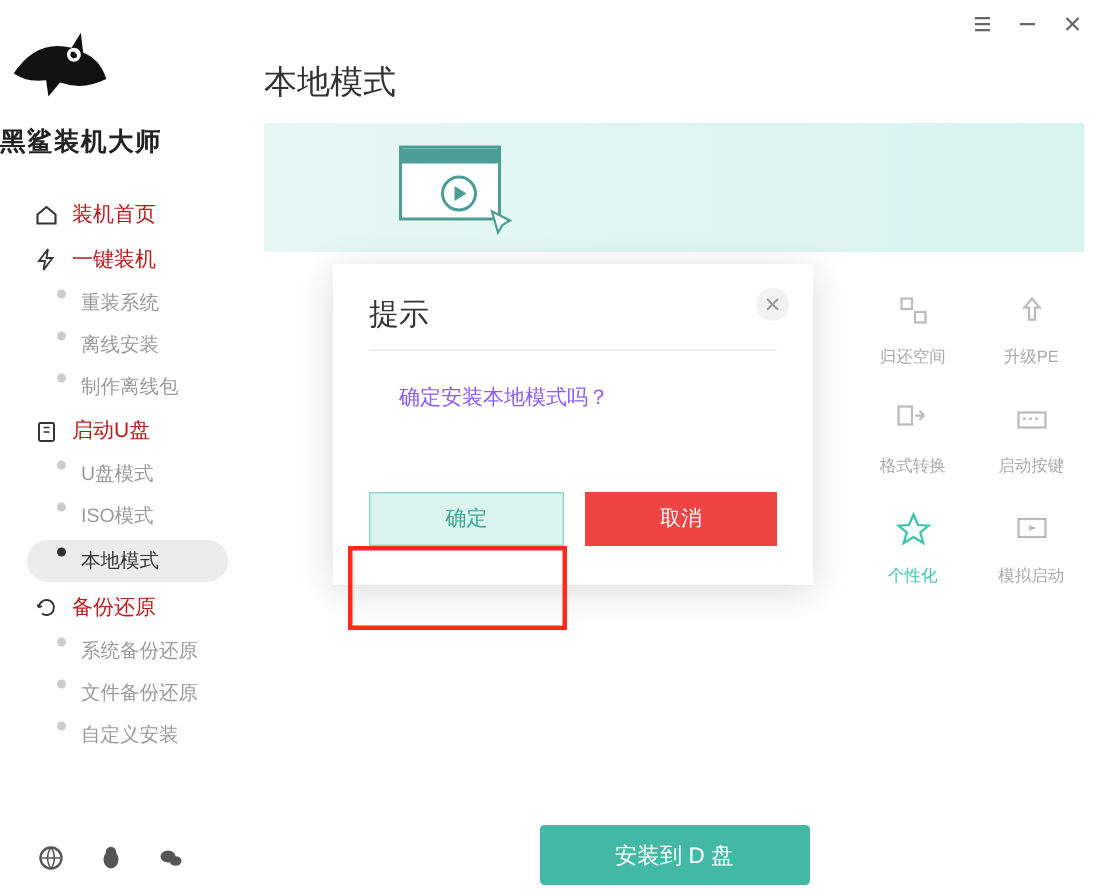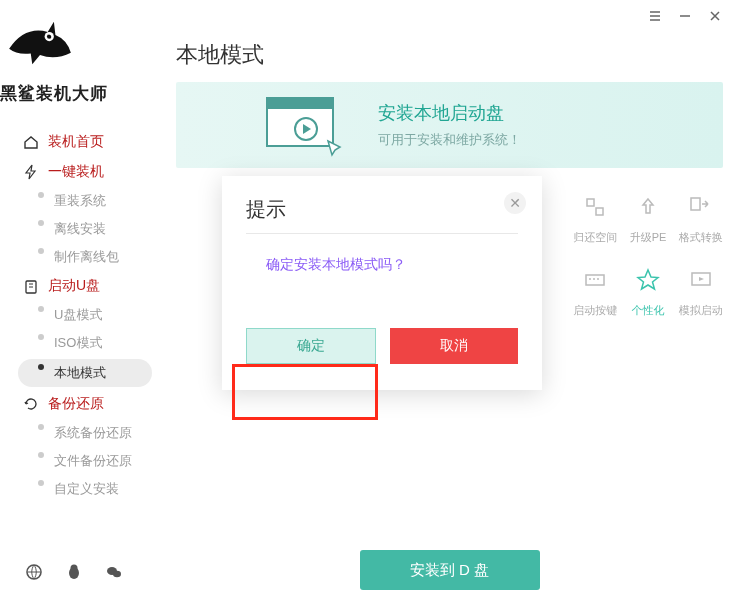--- a/index.html
+++ b/index.html
@@ -30,21 +30,21 @@
 .banner { background: linear-gradient(90deg, #e6f7f4 0%, #d9f3ef 100%); border-radius: 2px; height: 86px; display: flex; align-items: center; padding: 0 24px; position: relative; overflow: hidden; }
 .banner-illus { width: 90px; height: 60px; position: relative; margin-right: 28px; margin-left: 60px; }
 .win-rect { position: absolute; left: 6px; top: 2px; width: 68px; height: 50px; border: 2px solid #4b9e96; background: #fff; }
 .win-top { position: absolute; top: 0; left: 0; right: 0; height: 10px; background: #4b9e96; }
 .play { position: absolute; left: 26px; top: 18px; width: 24px; height: 24px; border: 2px solid #4b9e96; border-radius: 50%; display: flex; align-items: center; justify-content: center; }
 .play::after { content: ''; border-left: 8px solid #4b9e96; border-top: 5px solid transparent; border-bottom: 5px solid transparent; margin-left: 2px; }
 .cursor-arrow { position: absolute; right: 4px; bottom: -6px; }
 .banner-title { font-size: 18px; color: #21a693; font-weight: 500; }
 .banner-sub { font-size: 13px; color: #7da8a3; margin-top: 6px; }
 
-.tools { position: absolute; right: 0; top: 150px; width: 150px; display: grid; grid-template-columns: 1fr 1fr 1fr; gap: 18px 8px; }
+.tools { position: absolute; right: 0; top: 150px; width: 150px; display: grid; grid-template-columns: 1fr 1fr; gap: 18px 8px; }
 .tool { display: flex; flex-direction: column; align-items: center; cursor: pointer; }
 .tool-ico { width: 34px; height: 34px; border: 1px solid transparent; display: flex; align-items: center; justify-content: center; color: #bbb; }
 .tool-label { font-size: 11px; color: #aaa; margin-top: 6px; }
 .tool.active .tool-ico { color: #3bc4ad; }
 .tool.active .tool-label { color: #3bc4ad; }
 
 .install-btn { position: absolute; left: 50%; transform: translateX(-50%); bottom: 6px; width: 180px; height: 40px; background: #43b9a5; color: #fff; border: none; border-radius: 3px; font-size: 15px; cursor: pointer; font-family: inherit; }
 
 .overlay { position: absolute; inset: 0; background: rgba(255,255,255,0); pointer-events: none; }
 .dialog { position: absolute; left: 222px; top: 176px; width: 320px; background: #fff; box-shadow: 0 4px 24px rgba(0,0,0,0.15); padding: 20px 24px 26px 24px; pointer-events: auto; }
@@ -186,24 +186,20 @@
   <div class="banner">
     <div class="banner-illus">
       <div class="win-rect">
           <div class="win-top"></div>
           <div class="play"></div>
         </div>
       <svg class="cursor-arrow" width="20" height="22" viewBox="0 0 20 22">
           <path d="M2 2l4 14 3-5 5-3z" fill="#fff" stroke="#4b9e96" stroke-width="1.5"></path>
         </svg>
     </div>
-    <div>
-      <div class="banner-title">安装本地启动盘</div>
-      <div class="banner-sub">可用于安装和维护系统！</div>
-    </div>
   </div>
 
   <div class="tools">
     <div class="tool">
       <span class="tool-ico">
           <svg width="26" height="26" viewBox="0 0 26 26">
             <rect x="5" y="5" width="7" height="7" fill="none" stroke="currentColor" stroke-width="1.5"></rect>
             <rect x="14" y="14" width="7" height="7" fill="none" stroke="currentColor" stroke-width="1.5"></rect>
           </svg>
         </span>

